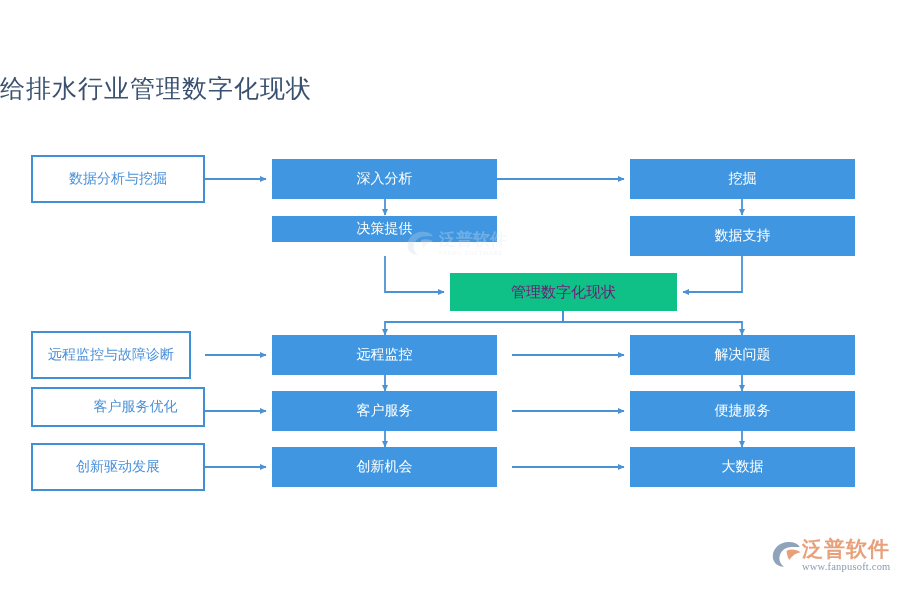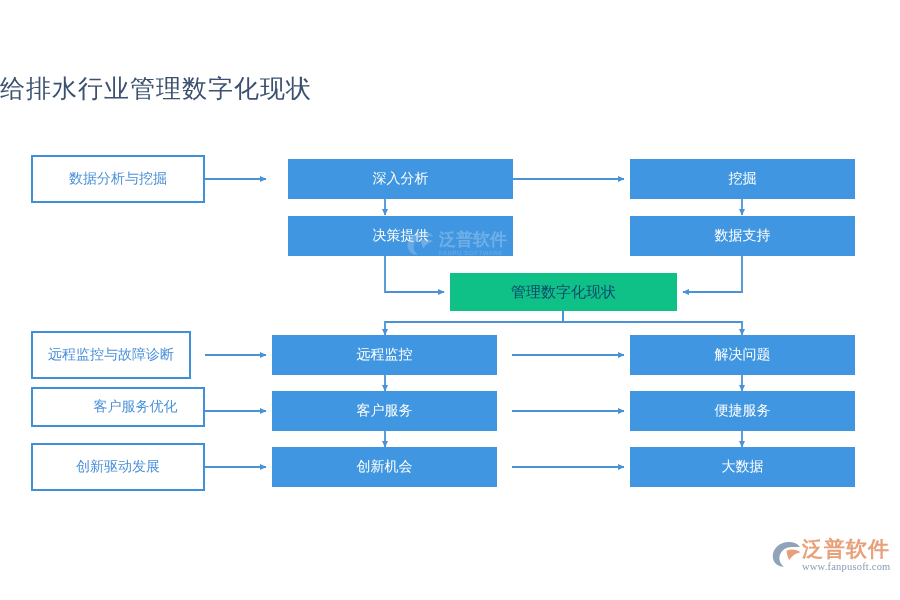--- a/index.html
+++ b/index.html
@@ -46,21 +46,21 @@
     background: #ffffff;
     border: 2px solid #3f90d8;
     color: #4a90d9;
   }
   .node.fill-blue {
     background: #4096e0;
     color: #ffffff;
   }
   .node.fill-green {
     background: #0fc187;
-    color: #0c4a6e;
+    color: #701a75;
   }
   svg.links {
     position: absolute;
     left: 0; top: 0;
     width: 900px;
     height: 600px;
     pointer-events: none;
   }
   
   .wm-center {
@@ -182,28 +182,28 @@
 
       <path d="M205,467 L266,467"></path>
 
       <path d="M512,467 L624,467"></path>
     </g>
   </svg>
 
   <div class="node outline" style="left:31px;  top:155px; width:174px; height:48px;">
     <span>数据分析与挖掘</span>
   </div>
-  <div class="node fill-blue" style="left:272px; top:159px; width:225px; height:40px;margin-left:16px;">
+  <div class="node fill-blue" style="left:272px; top:159px; width:225px; height:40px;">
     <span>深入分析</span>
   </div>
   <div class="node fill-blue" style="left:630px; top:159px; width:225px; height:40px;">
     <span>挖掘</span>
   </div>
 
-  <div class="node fill-blue" style="left:288px; top:216px; width:225px; height:40px;">
+  <div class="node fill-blue" style="left:272px; top:216px; width:225px; height:26px;">
     <span>决策提供</span>
   </div>
   <div class="node fill-blue" style="left:630px; top:216px; width:225px; height:40px;">
     <span>数据支持</span>
   </div>
 
   <div class="node fill-green" style="left:450px; top:273px; width:227px; height:38px; font-size:15px;">
     <span>管理数字化现状</span>
   </div>
 

